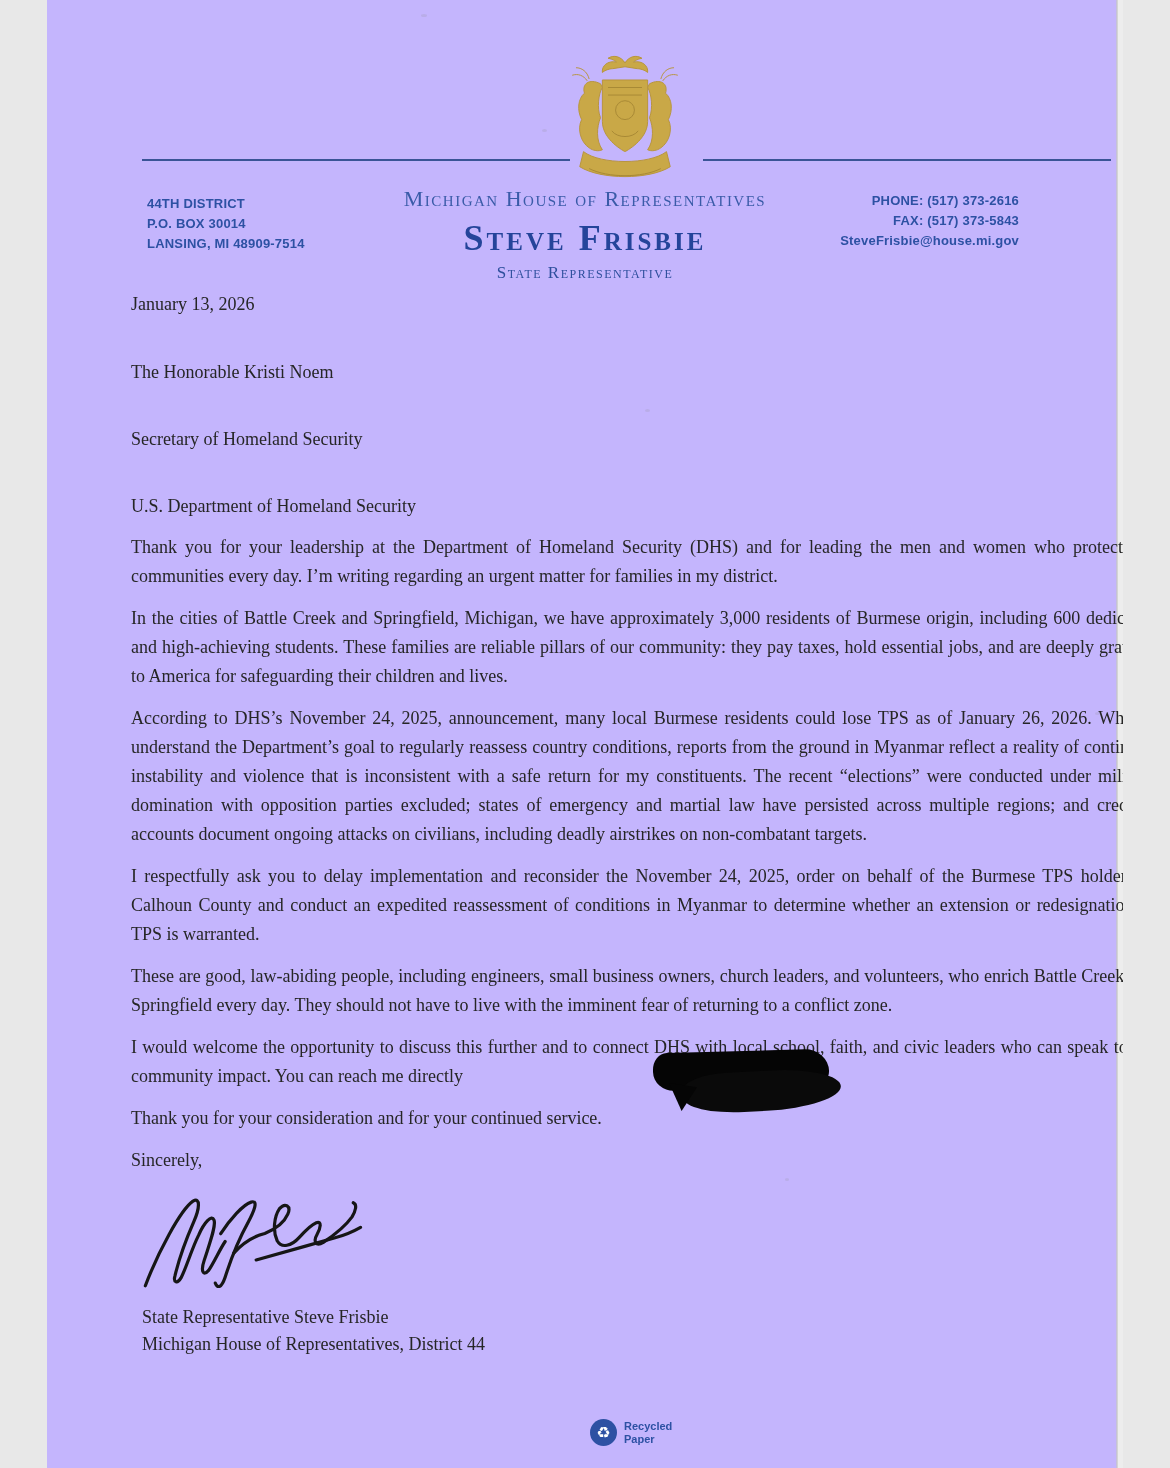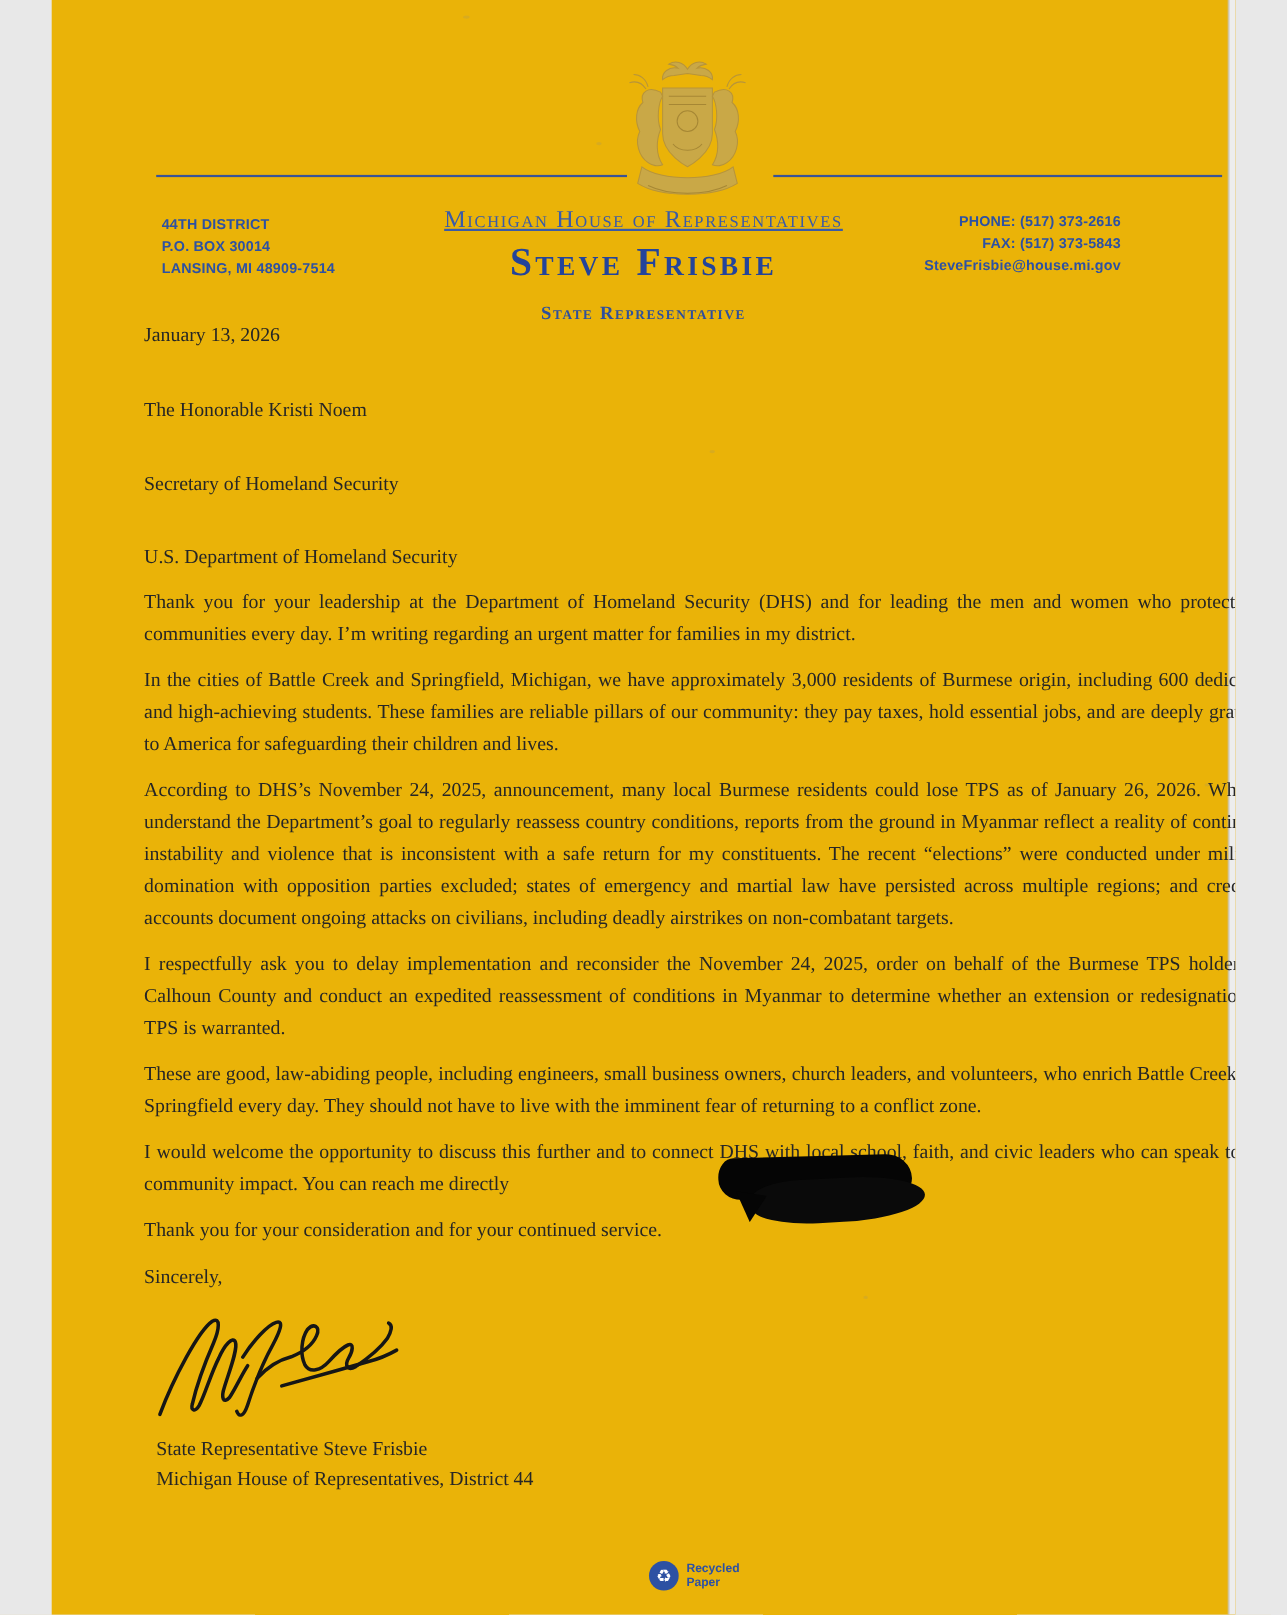--- a/index.html
+++ b/index.html
@@ -1,20 +1,20 @@
 <!DOCTYPE html>
 <html><head>
 <meta charset="utf-8">
 <style>
   html,body{margin:0;padding:0;background:#e8e8e8;}
   .page{
     position:relative;
     width:1076px;height:1468px;
     margin:0 auto;
-    background:#eab308;
+    background:#c4b5fd;
     overflow:hidden;
     font-family:"Liberation Serif", serif;
     color:#262626;
   }
   
   .scan-edge-outer{position:absolute;right:0;top:0;bottom:0;width:6px;background:#ededed;}
   .scan-edge-line{position:absolute;right:5px;top:0;bottom:0;width:2px;background:#c6c6c6;opacity:.65;}
   .speck{position:absolute;background:#8a8a8a;border-radius:50%;opacity:.18;}
 
   
@@ -29,29 +29,29 @@
     color:#2d51a3;letter-spacing:.2px;
   }
   .contact-block{
     position:absolute;right:104px;top:191px;text-align:right;
     font-family:"Liberation Sans", sans-serif;
     font-weight:bold;font-size:13px;line-height:20px;
     color:#2d51a3;letter-spacing:.2px;
   }
   .center-block{position:absolute;left:0;right:0;top:186px;text-align:center;color:#2e4f9d;}
   .org-name{
-    font-variant:small-caps;font-size:22px;letter-spacing:1.5px;color:#3a5ba8;text-decoration:underline;
+    font-variant:small-caps;font-size:22px;letter-spacing:1.5px;color:#3a5ba8;
   }
   .rep-name{
     font-variant:small-caps;font-weight:bold;font-size:36px;
     letter-spacing:3px;color:#24449a;margin-top:5px;
   }
   .rep-title{
-    font-variant:small-caps;font-weight:bold;font-size:17px;
-    letter-spacing:1.5px;color:#2e4f9d;margin-top:16px;
+    font-variant:small-caps;font-weight:normal;font-size:17px;
+    letter-spacing:1.5px;color:#2e4f9d;margin-top:4px;
   }
 
   
   .letter-body{
     position:absolute;left:84px;top:290px;width:1024px;
     font-size:18px;line-height:29px;
   }
   .letter-body .block{margin:0 0 13px 0;}
   .para{text-align:justify;}
   .recipient-line{line-height:27px;margin-top:40px;}

